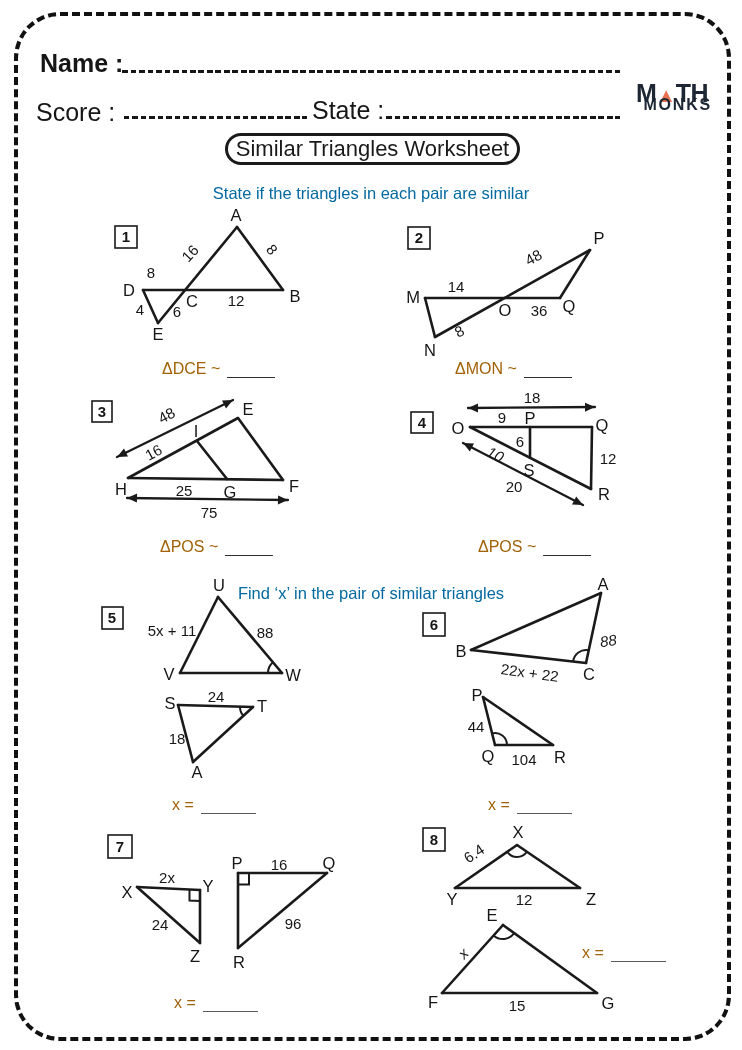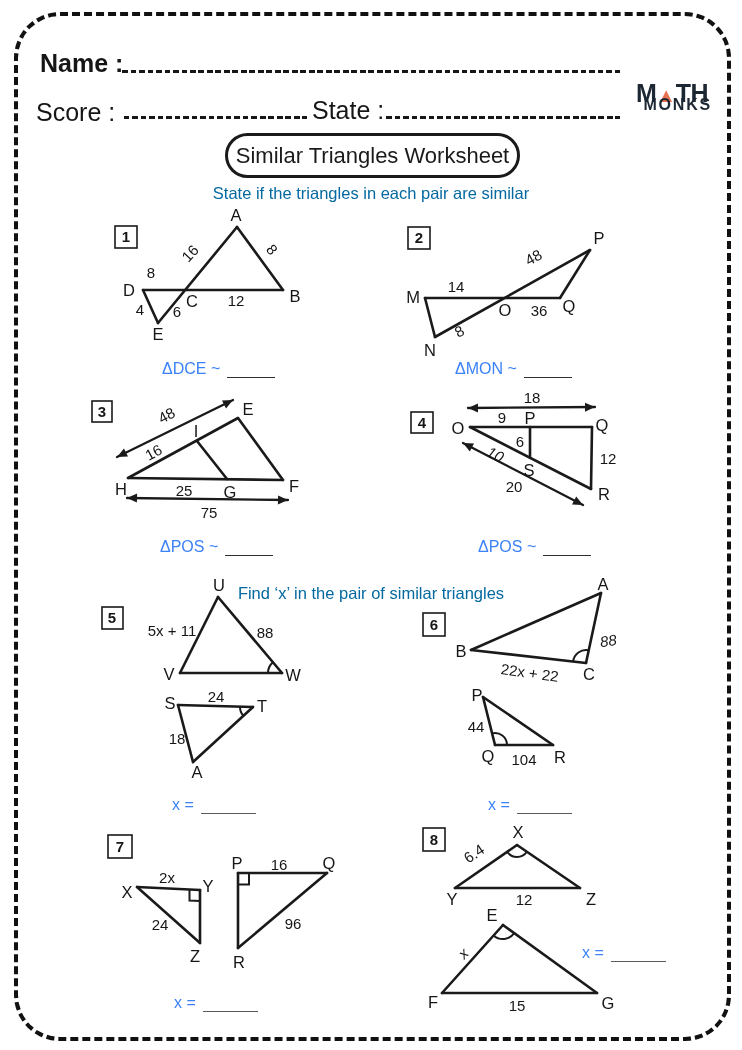--- a/index.html
+++ b/index.html
@@ -16,26 +16,26 @@
   .hline{
     position:absolute;height:2.6px;
     background:repeating-linear-gradient(90deg,#161616 0 5.5px,transparent 5.5px 8.5px);
   }
   .logo-math{position:absolute;left:636px;top:70px;font-size:25px;font-weight:bold;
     letter-spacing:-0.5px;color:#1c2733;white-space:nowrap;margin-top:9px;}
   .logo-math .tri{color:#e8714f;font-size:20px;}
   .logo-monks{position:absolute;left:636px;top:96px;width:76px;text-align:right;
     font-size:16px;font-weight:bold;letter-spacing:1.8px;color:#1c2733;}
   .titlepill{
-    position:absolute;left:225px;top:133px;width:295px;height:45px;
+    position:absolute;left:225px;top:133px;width:295px;height:32px;
     border:3px solid #1a1a1a;border-radius:23px;display:flex;align-items:center;
     justify-content:center;font-size:22px;box-sizing:border-box;
   }
   .subtitle{position:absolute;left:0;width:742px;text-align:center;font-size:16.5px;color:#0369a1;}
-  .ans{position:absolute;display:flex;align-items:flex-end;font-size:16px;color:#3b82f6;}
+  .ans{position:absolute;display:flex;align-items:flex-end;font-size:16px;color:#a16207;}
   .ans .blank{display:inline-block;height:16px;margin-left:7px;border-bottom:1.7px solid #2f2f2f;}
   .ans .w48{width:48px;}
   .ans .w55{width:55px;border-bottom-color:#5a5a5a;}
   svg.diagrams{position:absolute;left:0;top:0;}
   svg .edge{stroke:#1a1a1a;stroke-width:2.6;stroke-linecap:round;fill:none;}
   svg .thin{stroke:#1a1a1a;stroke-width:2.3;stroke-linecap:round;fill:none;}
   svg .arc{stroke:#1a1a1a;stroke-width:2;fill:none;}
   svg .ah{fill:#1a1a1a;stroke:none;}
   svg .numbox{fill:#fff;stroke:#1a1a1a;stroke-width:1.6;}
   svg text{font-family:"Liberation Sans",sans-serif;fill:#161616;}

